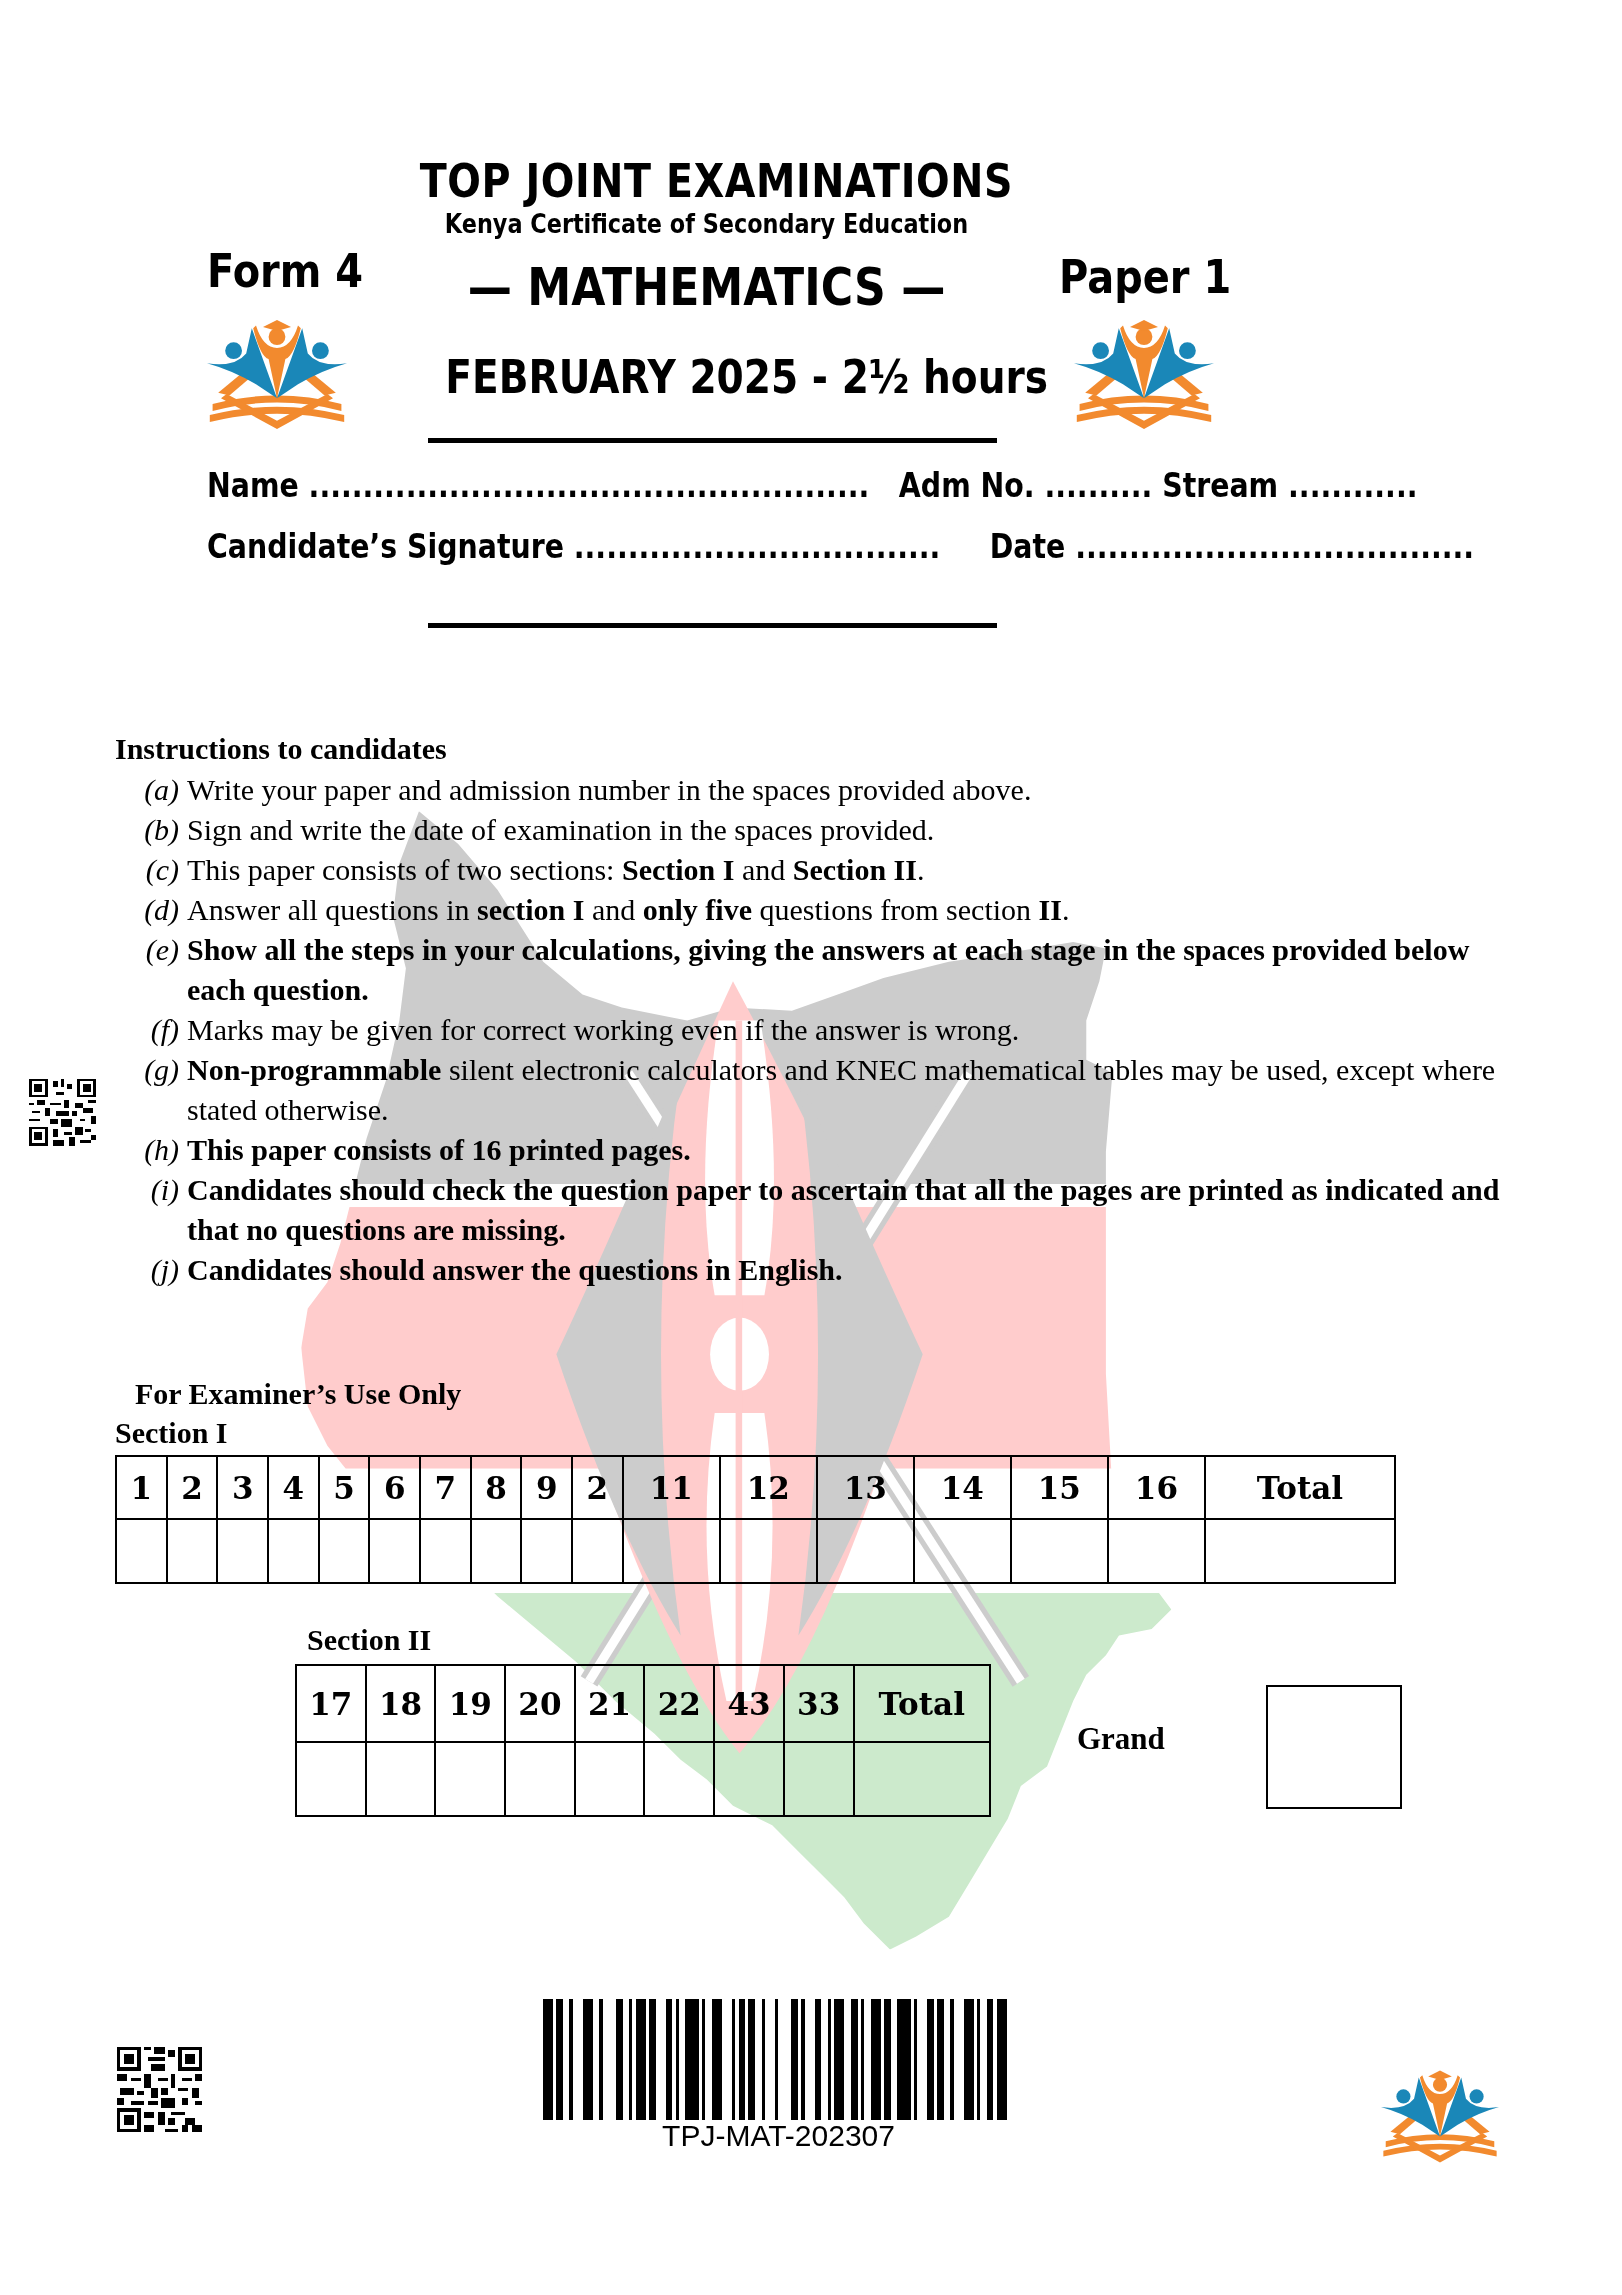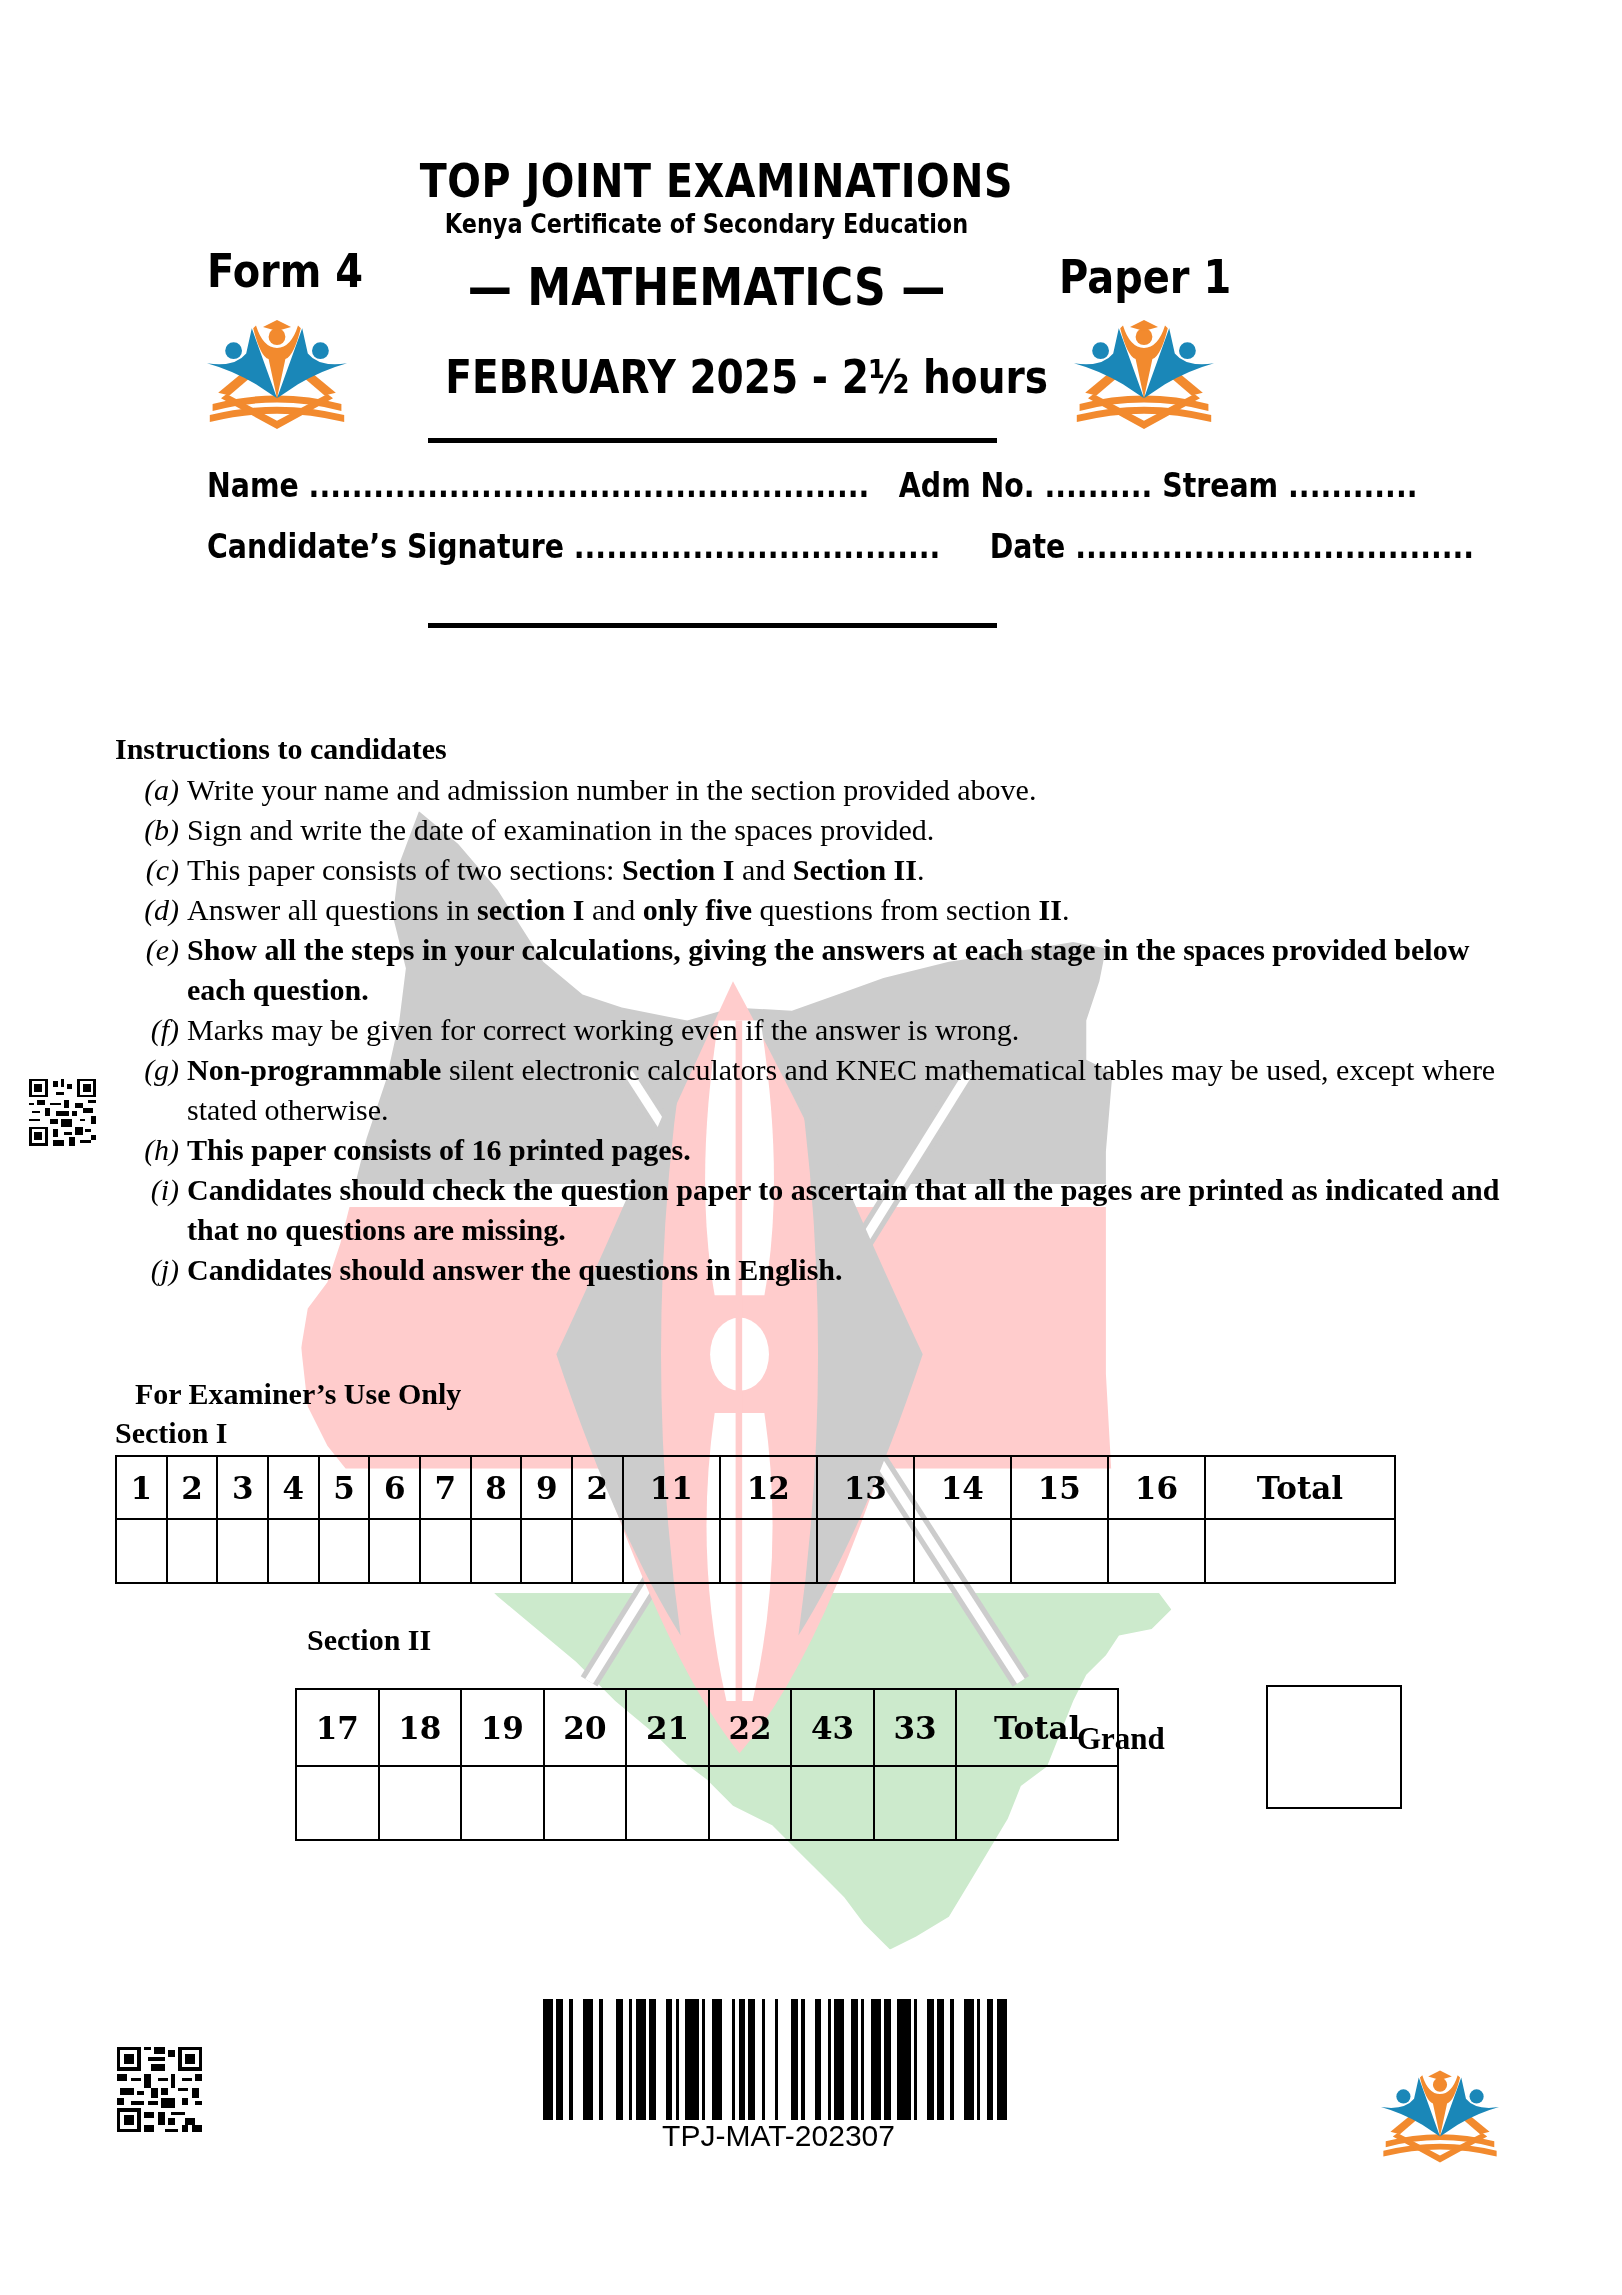--- a/index.html
+++ b/index.html
@@ -125,21 +125,21 @@
   <span>Candidate’s Signature ..................................</span>&nbsp;&nbsp;&nbsp;&nbsp;
   <span>Date .....................................</span>
 </div>
 
 <div class="abs layer rule" style="left:428px; top:623px; width:569px;"></div>
 
 <div class="abs layer instr-title">Instructions to candidates</div>
 <div class="abs layer instr-list" id="instr-list">
     <div class="instr-item">
       <span class="lbl">(a)</span>
-      <span class="txt"><span>Write your name and admission number in the section provided above.</span></span>
+      <span class="txt"><span>Write your paper and admission number in the spaces provided above.</span></span>
     </div>
     <div class="instr-item">
       <span class="lbl">(b)</span>
       <span class="txt"><span>Sign and write the date of examination in the spaces provided.</span></span>
     </div>
     <div class="instr-item">
       <span class="lbl">(c)</span>
       <span class="txt"><span>This paper consists of two sections: </span><span class="b">Section I</span><span> and </span><span class="b">Section II</span><span>.</span></span>
     </div>
     <div class="instr-item">
@@ -211,21 +211,21 @@
         <td></td>
         <td></td>
         <td></td>
         <td></td>
         <td></td>
       </tr>
 </tbody>
   </table>
 
 <div class="abs layer sec2-title">Section II</div>
-<table class="marks" id="table-s2" style="left:295px; top:1664px; width:824px; height:151px;margin-top:24px;">
+<table class="marks" id="table-s2" style="left:295px; top:1664px; width:696px; height:151px;">
   <tbody>
       <tr id="s2-head" style="height:77px;">
         <td>17</td>
         <td>18</td>
         <td>19</td>
         <td>20</td>
         <td>21</td>
         <td>22</td>
         <td>43</td>
         <td>33</td>

